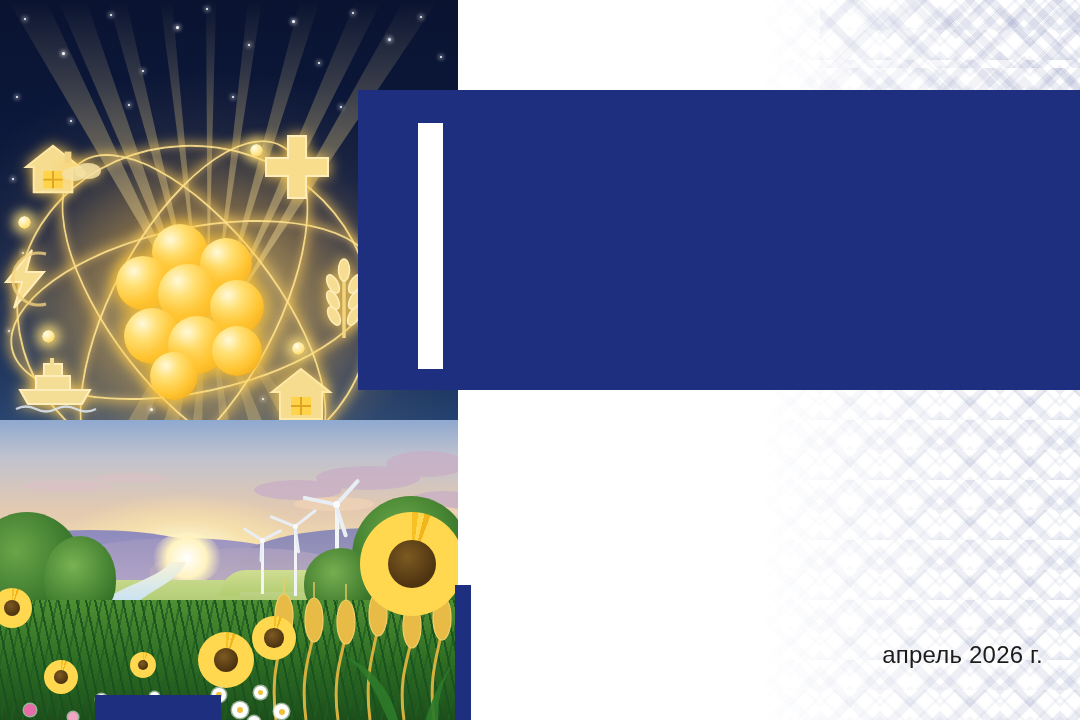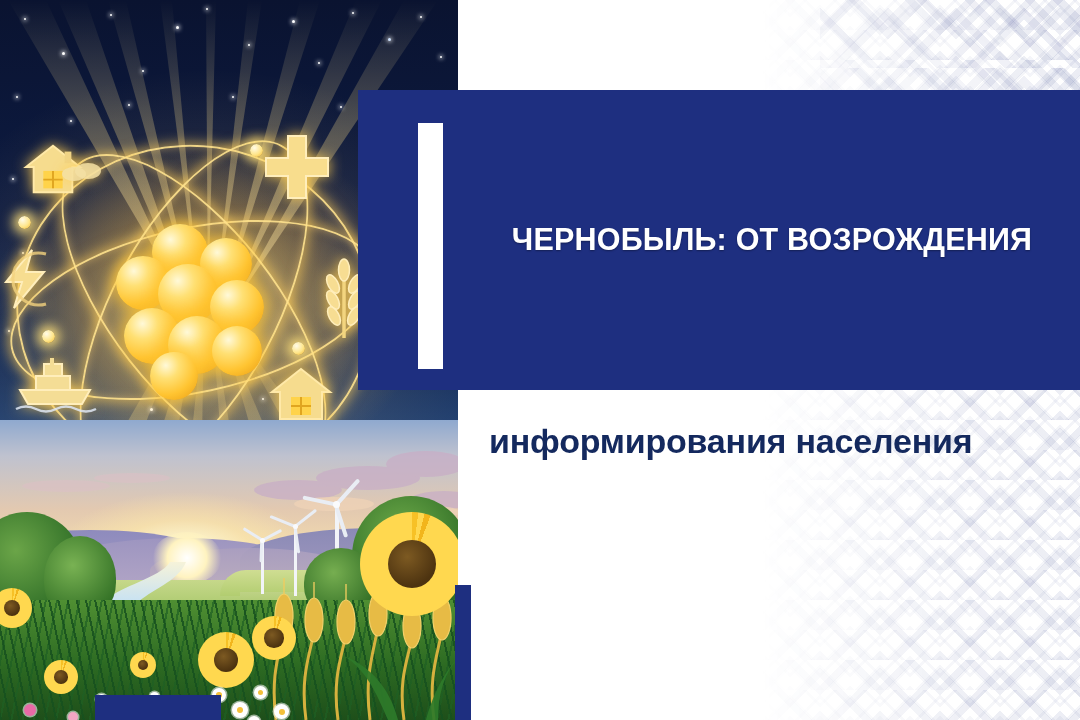--- a/index.html
+++ b/index.html
@@ -447,25 +447,24 @@
         </div>
       <div class="daisy" style="left:68px;top:292px;width:10px;height:10px;background:#f2a6c4;"></div>
       <div class="daisy" style="left:24px;top:284px;width:12px;height:12px;background:#e86aa6;"></div>
       <div class="daisy" style="left:176px;top:292px;width:10px;height:10px;background:#f5c645;"></div>
     </div>
   </div>
 
   <div class="title-box">
     <div class="title-bar"></div>
     <div class="title-text">
-      <span>ЧЕРНОБЫЛЬ:  ОТ ВОЗРОЖДЕНИЯ</span>
     </div>
   </div>
 
   <div class="subtitle">
-    <span class="l2">информирования населения</span>
   </div>
 
+  <div class="date">апрель 2026 г.</div>
 
   <div class="accent-right"></div>
   <div class="accent-bottom"></div>
 
 </div>
 
 </body></html>

